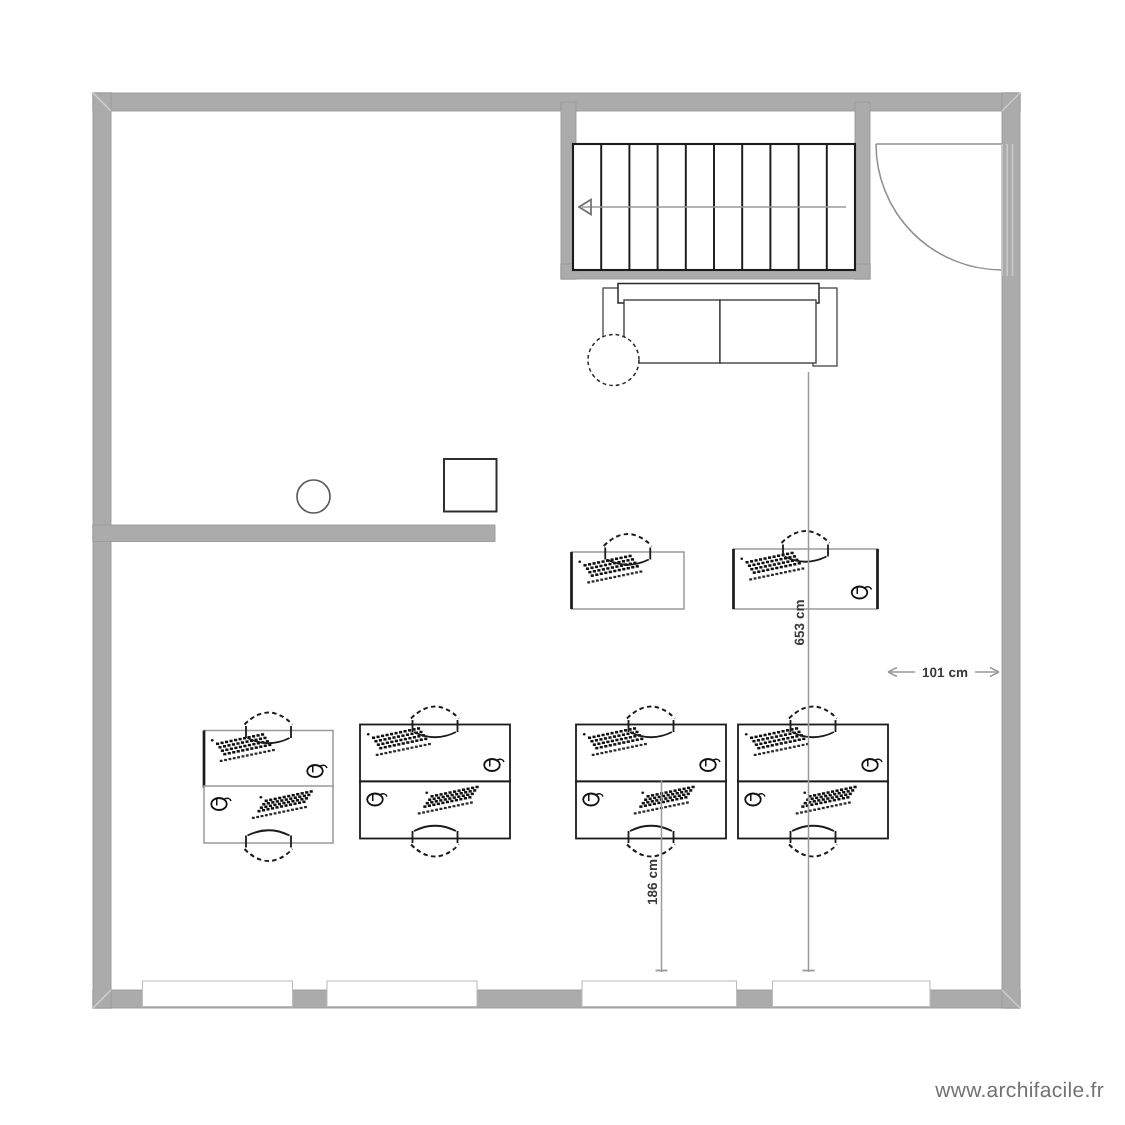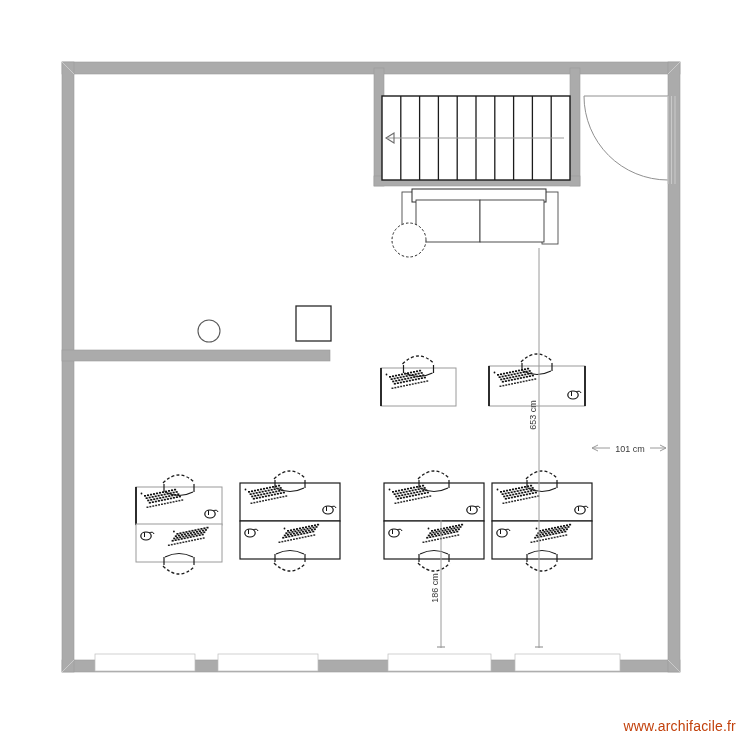--- a/index.html
+++ b/index.html
@@ -2,25 +2,25 @@
 <html><head>
 <meta charset="utf-8">
 <title>ArchiFacile Floor Plan</title>
 <style>
   html,body{margin:0;padding:0;background:#ffffff;}
   body{
     width:750px;height:750px;overflow:hidden;
     font-family:"Liberation Sans","DejaVu Sans",sans-serif;
     position:relative;
   }
-  #plan-canvas{position:absolute;left:0;top:0;width:750px;height:646px;}
+  #plan-canvas{position:absolute;left:0;top:0;width:750px;height:646px;font-weight:bold;}
   .watermark{
     position:absolute;right:14px;bottom:16px;
     font-family:"Liberation Sans","DejaVu Sans",sans-serif;
-    font-size:14px;color:#c2410c;letter-spacing:.2px;
+    font-size:14px;color:#737373;letter-spacing:.2px;
     user-select:none;
     margin-left:40px;
   }
   svg{display:block;}
   text{font-family:"Liberation Sans","DejaVu Sans",sans-serif;}
 </style>
 </head>
 <body>
 
 <div id="plan-canvas">

